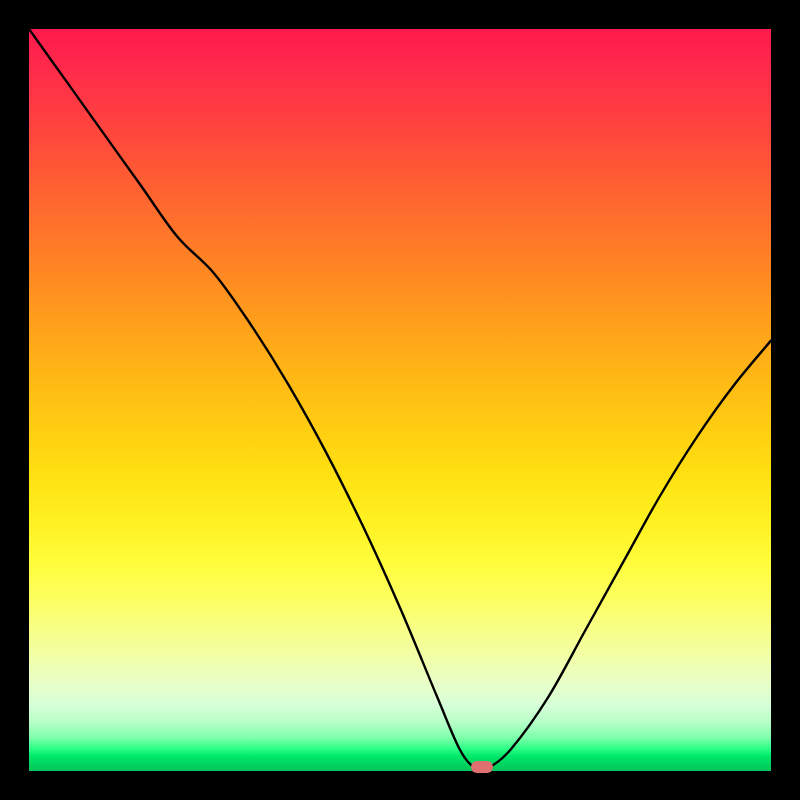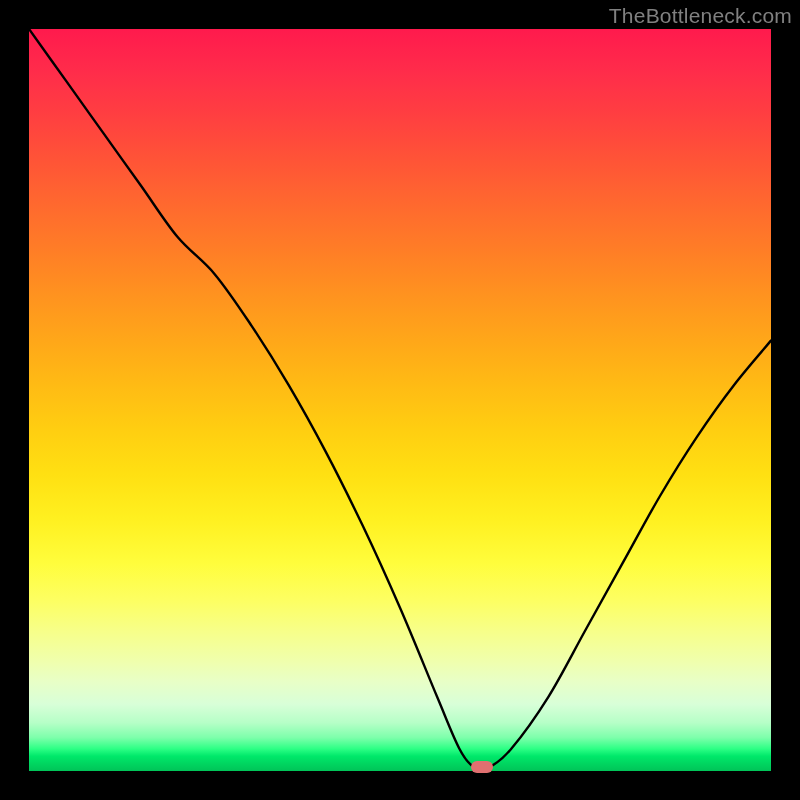--- a/index.html
+++ b/index.html
@@ -74,21 +74,20 @@
     border-radius: 6px;
     background: #e07070;
     transform: translate(-50%, -50%);
   }
 </style>
 </head>
 <body>
 
 <div class="frame">
 
-  <div class="watermark">TheBottleneck.com</div>
 
   <div class="plot-area">
 
     <svg class="curve" viewBox="0 0 742 742" preserveAspectRatio="none">
       <path id="curve-path" d="M 0.0 0.0 C 6.2 8.7, 24.7 34.6, 37.1 51.9 C 49.5 69.3, 61.8 86.6, 74.2 103.9 C 86.6 121.2, 98.9 138.5, 111.3 155.8 C 123.7 173.1, 136.0 192.9, 148.4 207.8 C 160.8 222.6, 173.1 230.0, 185.5 244.9 C 197.9 259.7, 210.2 278.3, 222.6 296.8 C 235.0 315.4, 247.3 335.1, 259.7 356.2 C 272.1 377.2, 284.4 399.4, 296.8 422.9 C 309.2 446.4, 321.5 471.2, 333.9 497.1 C 346.3 523.1, 358.6 550.3, 371.0 578.8 C 383.4 607.2, 398.2 644.3, 408.1 667.8 C 418.0 691.3, 424.2 708.0, 430.4 719.7 C 436.5 731.5, 440.3 735.2, 445.2 738.3 C 450.1 741.4, 453.9 741.4, 460.0 738.3 C 466.2 735.2, 472.4 731.5, 482.3 719.7 C 492.2 708.0, 507.0 687.6, 519.4 667.8 C 531.8 648.0, 544.1 623.3, 556.5 601.0 C 568.9 578.8, 581.2 556.5, 593.6 534.2 C 606.0 512.0, 618.3 488.5, 630.7 467.5 C 643.1 446.4, 655.4 426.6, 667.8 408.1 C 680.2 389.5, 692.5 372.2, 704.9 356.2 C 717.3 340.1, 735.8 319.1, 742.0 311.6" fill="none" stroke="#000" stroke-width="2.4" stroke-linecap="round" stroke-linejoin="round"></path>
     </svg>
 
     <div class="marker" id="marker" style="left: 452.62px; top: 738.29px; background: rgb(224, 112, 112);"></div>
 
   </div>

